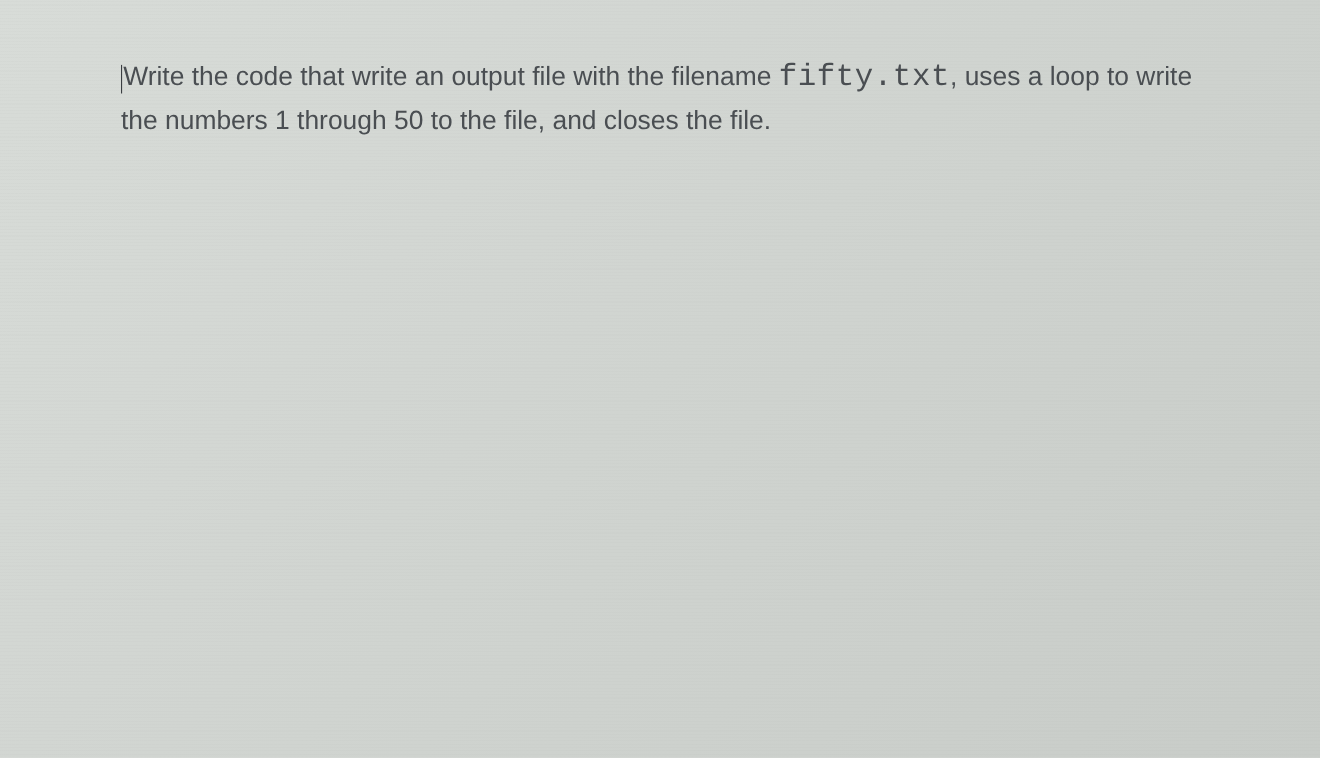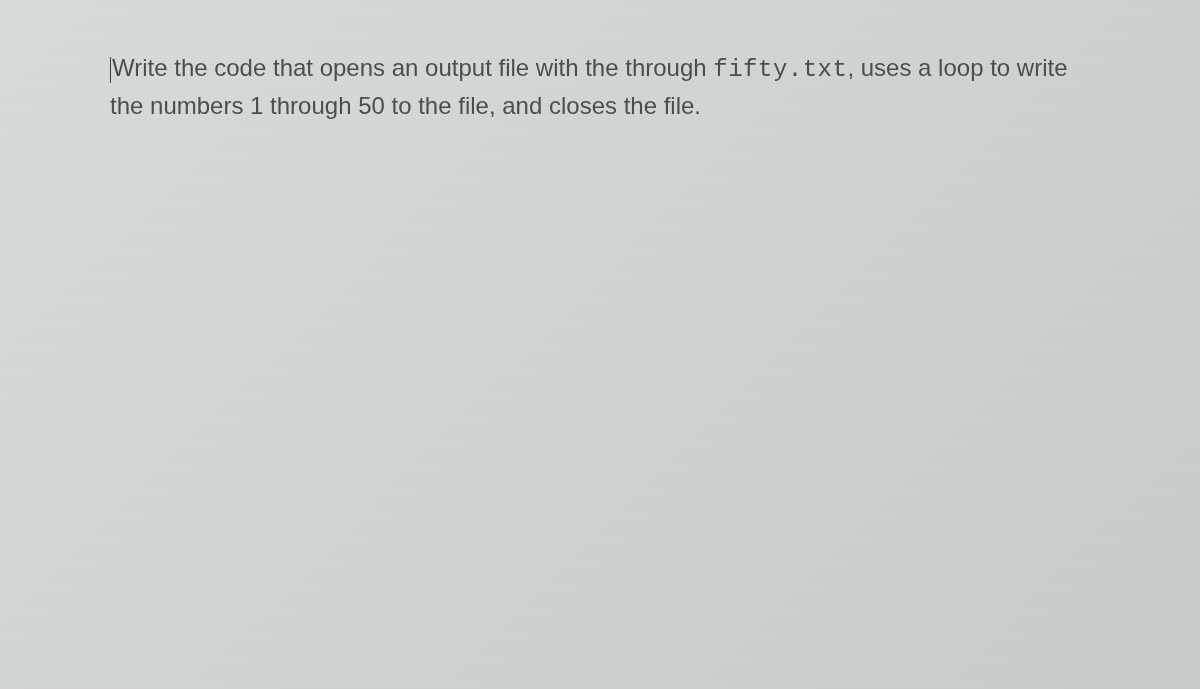--- a/index.html
+++ b/index.html
@@ -46,25 +46,25 @@
       width: 1px;
       height: 26px;
       background: #3a3e42;
       vertical-align: text-bottom;
       margin-right: 1px;
       position: relative;
       top: 2px;
     }
     .code {
       font-family: 'Courier New', Courier, monospace;
-      font-size: 24px;
+      font-size: 28px;
       letter-spacing: 0.5px;
       margin-top: 16px;
     }
   </style>
 </head>
 <body>
 
 <div class="content">
   <p class="question-text">
-    <span class="cursor"></span><span>Write the code that opens an output file with the through </span><span class="code">fifty.txt</span><span>, uses a loop to write the numbers 1 through 50 to the file, and closes the file.</span>
+    <span class="cursor"></span><span>Write the code that write an output file with the filename </span><span class="code">fifty.txt</span><span>, uses a loop to write the numbers 1 through 50 to the file, and closes the file.</span>
   </p>
 </div>
 
 </body></html>

